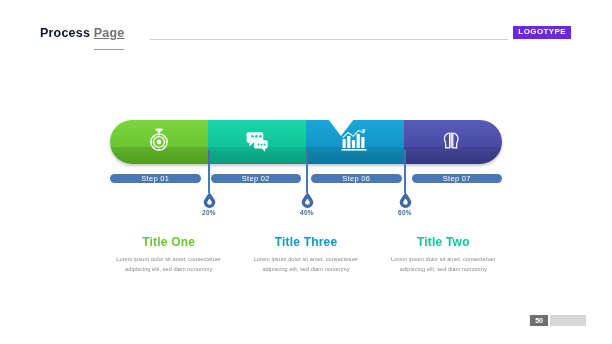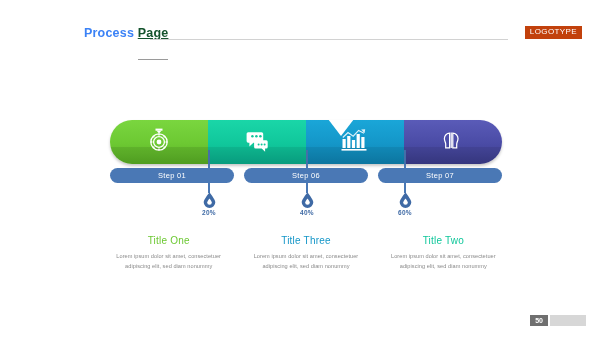--- a/index.html
+++ b/index.html
@@ -8,27 +8,27 @@
     background:#ffffff;
     font-family:"Liberation Sans", sans-serif;
     overflow:hidden;
     position:relative;
   }
   .slide { position:absolute; inset:0; background:#fff; }
 
   
   .header { position:absolute; left:40px; top:26px; right:26px; height:18px; }
   .title-wrap { position:absolute; left:0; top:0; white-space:nowrap; font-size:12.5px; font-weight:bold; letter-spacing:.2px; }
-  .t-light { color:#3b82f6;margin-left:44px; }
-  .t-dark  { color:#14532d; border-bottom:1.5px solid #9a9a9a; padding-bottom:19px;text-decoration:underline; }
+  .t-light { color:#0f172a; }
+  .t-dark  { color:#737373; border-bottom:1.5px solid #9a9a9a; padding-bottom:9px;text-decoration:underline; }
   .header-rule { position:absolute; left:110px; right:78px; top:13px; height:1px; background:#d2d2d2; }
   .logotype {
-    position:absolute; right:4px; top:0;
-    background:#c2410c; color:#ffffff;
-    font-size:8px; font-weight:normal; letter-spacing:.4px;
+    position:absolute; right:15px; top:0;
+    background:#6d28d9; color:#ffffff;
+    font-size:8px; font-weight:bold; letter-spacing:.4px;
     padding:2px 5px 2.5px 5px; line-height:1;
   }
 
   
   .bar-zone { position:absolute; left:110px; top:120px; width:392px; height:44px; }
   .proc-bar {
     position:absolute; inset:0;
     display:flex; border-radius:22px; overflow:hidden;
     box-shadow:0 2px 3px rgba(0,0,0,.22);
   }
@@ -38,37 +38,37 @@
                 background:rgba(0,0,0,.07); z-index:1; }
   .seg.s1::after { background:rgba(0,0,0,.09); }
 
   .notch { position:absolute; z-index:6; top:-1px; left:218px; width:26px; height:17px;
            background:#ffffff; clip-path:polygon(0 0, 100% 0, 50% 100%); }
 
   
   .conn { position:absolute; width:1.6px; background:#4a78b5; z-index:1; }
 
   
-  .steps { position:absolute; left:110px; top:168px; width:392px; height:15px; display:flex; gap:10px; z-index:4; }
+  .steps { position:absolute; left:110px; top:168px; width:392px; height:15px; display:flex; gap:10px; z-index:4;align-items:flex-end; }
   .step-pill {
     flex:1; background:#4a78b5; border-radius:8px;
     color:#ffffff; font-size:7.5px; letter-spacing:.3px;
     display:flex; align-items:center; justify-content:center;
   }
 
   
   .pin-wrap { position:absolute; z-index:5; text-align:center; width:40px; }
   .pin { width:13px; height:16px; margin:0 auto; position:relative; }
   .pin svg { display:block; }
   .pin-label { font-size:6.5px; font-weight:bold; color:#3f6aa5; letter-spacing:.3px; margin-top:1px; }
 
   
   .descs { position:absolute; left:100px; top:235px; width:412px; display:flex; }
   .desc { flex:1; text-align:center; padding:0 7px; }
-  .desc h4 { font-size:10px; font-weight:normal; margin-bottom:5px; letter-spacing:.2px; }
+  .desc h4 { font-size:12px; font-weight:bold; margin-bottom:5px; letter-spacing:.2px; }
   .desc p { font-size:5.6px; line-height:1.85; color:#8a8a8a; letter-spacing:.05px; }
 
   
   .footer { position:absolute; right:26px; bottom:18px; display:flex; align-items:center; }
   .pagenum { background:#6f6f6f; color:#fff; font-size:7px; font-weight:bold;
              padding:2px 5px; line-height:1; }
   .footbar { width:36px; height:11px; background:#d7d7d7; margin-left:2px; }
 </style>
 </head>
 <body>
@@ -159,20 +159,23 @@
 
       <div class="notch"></div>
     </div>
   </div>
 
   <div class="steps">
     <div class="step-pill">
       <span>Step 01</span>
     </div>
     <div class="step-pill">
+      <span>Step 02</span>
+    </div>
+    <div class="step-pill">
       <span>Step 06</span>
     </div>
     <div class="step-pill">
       <span>Step 07</span>
     </div>
   </div>
 
   <div class="pin-wrap" style="left:189px; top:192px;">
     <div class="pin">
       <svg width="13" height="16" viewBox="0 0 13 16">

